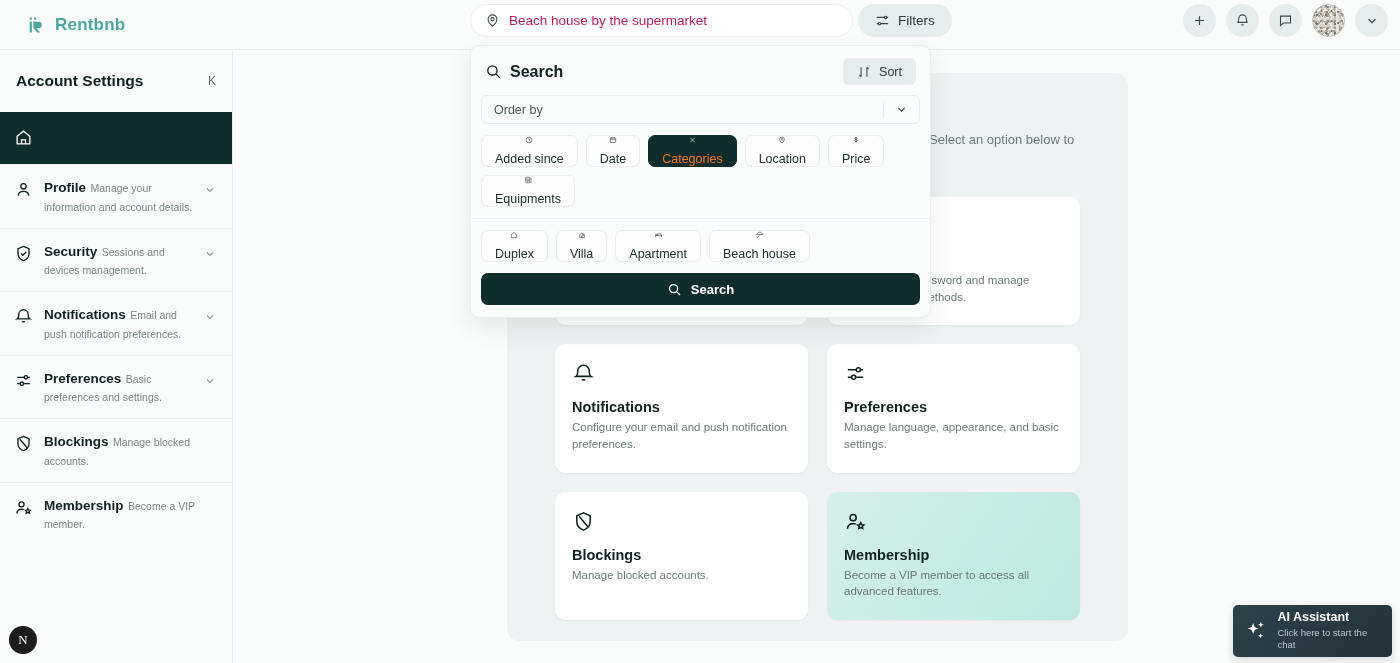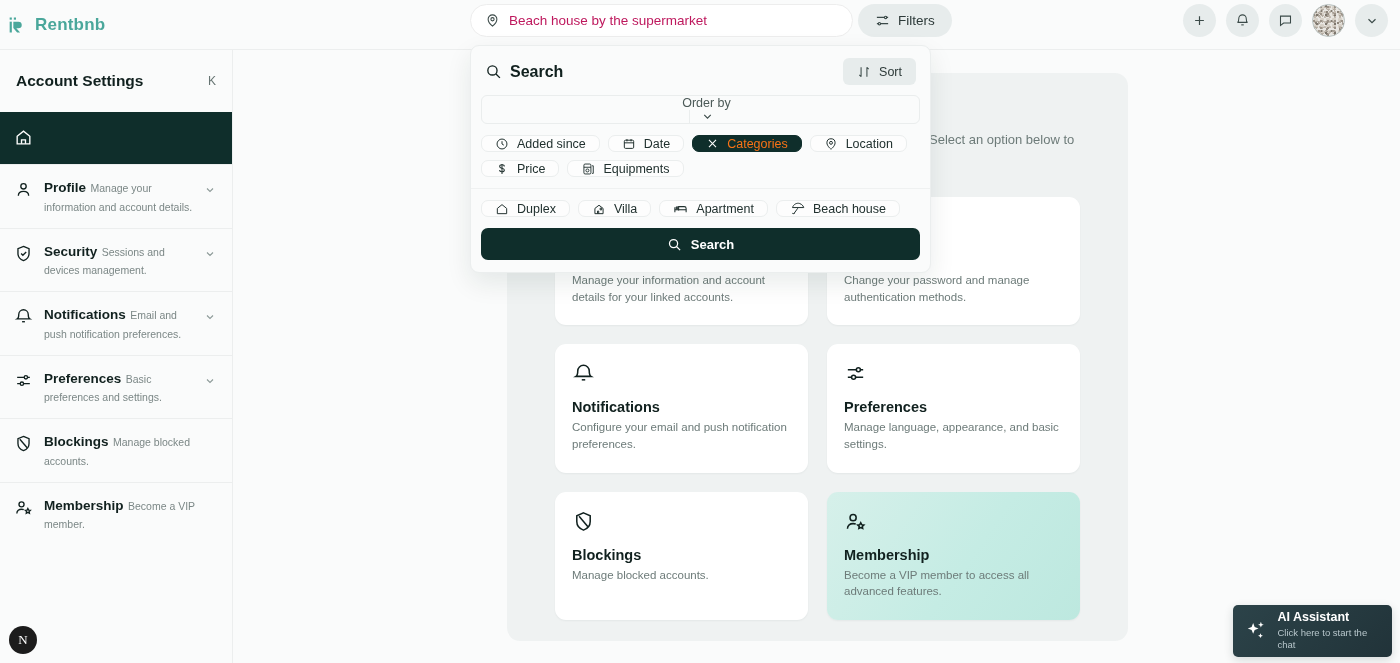--- a/index.html
+++ b/index.html
@@ -12,21 +12,21 @@
   }
   .app { position: relative; width: 1400px; height: 663px; }
 
   
   .topbar {
     position: absolute; top: 0; left: 0; width: 1400px; height: 50px;
     background: #fafbfb;
     border-bottom: 1px solid #eceeee;
     display: flex; align-items: center;
   }
-  .brand { display: flex; align-items: center; gap: 7px; padding-left: 8px; }
+  .brand { display: flex; align-items: center; gap: 7px; padding-left: 28px; }
   .brand-mark { width: 20px; height: 20px; display: block; }
   .brand-name {
     font-size: 17px; font-weight: bold; color: #4aa79b; letter-spacing: .2px;
   }
   .search-wrap {
     position: absolute; left: 470px; top: 4px;
     width: 383px; height: 33px;
     background: #ffffff; border: 1px solid #ededed; border-radius: 17px;
     display: flex; align-items: center; gap: 9px; padding: 0 14px;
   }
@@ -148,34 +148,34 @@
   .sort-btn {
     display: flex; align-items: center; gap: 8px;
     height: 27px; padding: 0 14px; border: 0; border-radius: 6px;
     background: #e7ecec; color: #2d3a39; cursor: pointer;
     font-family: "Liberation Sans", sans-serif; font-size: 12.5px;
   }
   .dd-select {
     margin: 0 10px; height: 29px; background: #fafbfb;
     border: 1px solid #eaeded; border-radius: 6px;
     display: flex; align-items: center; justify-content: space-between;
-    padding: 0 0 0 12px; cursor: pointer; flex-direction: column;
+    padding: 0 0 0 12px; cursor: pointer;
   }
   .dd-select-label { font-size: 12.5px; color: #4b5957; }
   .dd-select-arrow {
     width: 36px; display: flex; align-items: center; justify-content: center;
     border-left: 1px solid #eaeded; height: 17px;
   }
   .chip-group { display: flex; flex-wrap: wrap; gap: 8px; padding: 11px 10px 11px 10px; }
   .chip-group.bordered { border-top: 1px solid #eff1f1; }
   .chip {
     display: flex; align-items: center; gap: 8px;
-    height: 17px; padding: 0 13px;
+    height: 32px; padding: 0 13px;
     background: #fdfdfd; border: 1px solid #ebeeee; border-radius: 7px;
-    font-size: 12.5px; color: #21312f; cursor: pointer;
+    font-size: 12.5px; color: #21312f; cursor: pointer; flex-direction: column;
   }
   .chip.selected { background: #0f2e2b; border-color: #0f2e2b; color: #f97316; font-weight: normal; gap: 8px; }
   .dd-search-btn {
     display: flex; align-items: center; justify-content: center; gap: 9px;
     margin: 0 10px 12px 10px; height: 32px;
     background: #0f2e2b; border: 0; border-radius: 7px;
     color: #ffffff; font-family: "Liberation Sans", sans-serif;
     font-size: 13px; font-weight: bold; cursor: pointer; width: calc(100% - 20px);
   }
 

